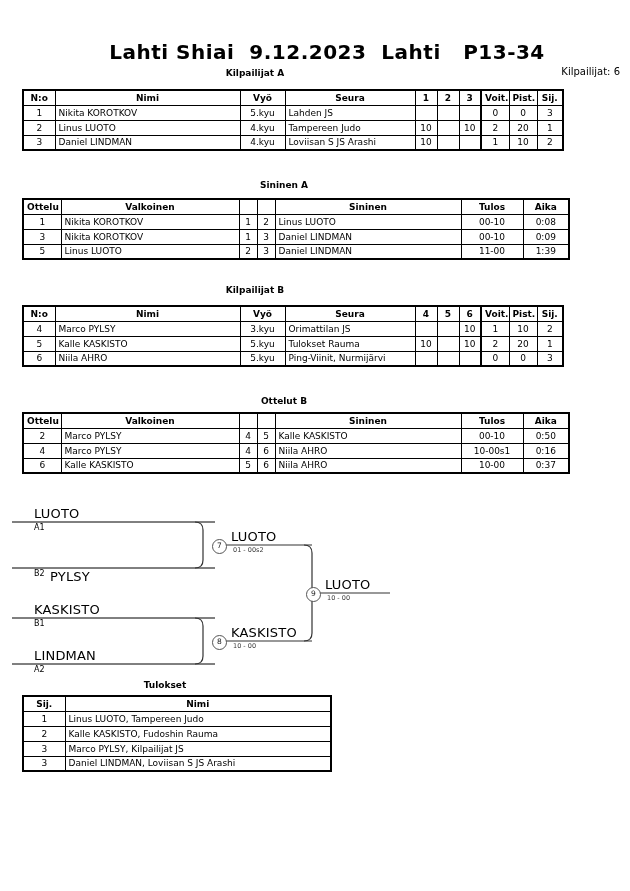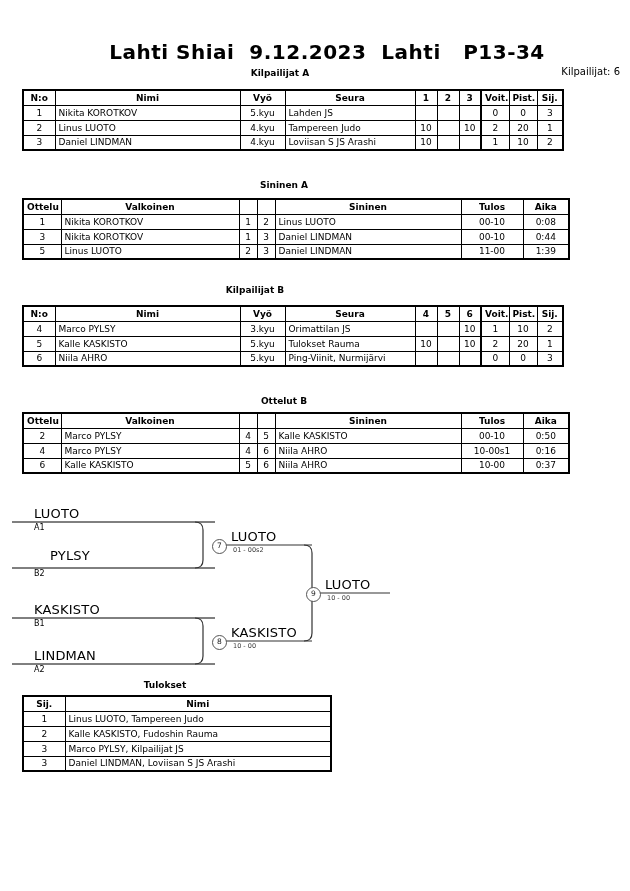--- a/index.html
+++ b/index.html
@@ -113,21 +113,21 @@
     left: 0;
     top: 0;
   }
 </style>
 </head>
 <body>
 
 <div class="doc-title">Lahti Shiai  9.12.2023  Lahti   P13-34</div>
 <div class="entrant-count">Kilpailijat: 6</div>
 
-<div class="caption" style="left:0; top:68px; width:510px;padding-left:25px;">Kilpailijat A</div>
+<div class="caption" style="left:0; top:68px; width:510px;">Kilpailijat A</div>
 <table class="tbl" id="tbl-pool-a" style="left:22px; top:89px; width:488px;">
   <colgroup>
     <col style="width:32px">
       <col style="width:185px">
       <col style="width:45px">
       <col style="width:130px">
     <col style="width:22px">
       <col style="width:22px">
       <col style="width:22px">
     <col style="width:28px">
@@ -220,21 +220,21 @@
       <td class="c">00-10</td>
       <td class="c">0:08</td>
     </tr>
     <tr>
       <td class="c">3</td>
       <td class="l">Nikita KOROTKOV</td>
       <td class="c">1</td>
       <td class="c">3</td>
       <td class="l">Daniel LINDMAN</td>
       <td class="c">00-10</td>
-      <td class="c">0:44</td>
+      <td class="c">0:09</td>
     </tr>
     <tr>
       <td class="c">5</td>
       <td class="l">Linus LUOTO</td>
       <td class="c">2</td>
       <td class="c">3</td>
       <td class="l">Daniel LINDMAN</td>
       <td class="c">11-00</td>
       <td class="c">1:39</td>
     </tr>
@@ -382,21 +382,21 @@
     <path d="M 225 149 L 312 149" stroke="#333" stroke-width="1.1" fill="none"></path>
 
     <path d="M 304 53 Q 312 53 312 61 L 312 141 Q 312 149 304 149" stroke="#333" stroke-width="1.2" fill="none"></path>
 
     <path d="M 320 101 L 390 101" stroke="#333" stroke-width="1.1" fill="none"></path>
   </svg>
 
   <div class="bk-name" style="left:34px; top:14px;">LUOTO</div>
   <div class="bk-seed" style="left:34px; top:31px;">A1</div>
 
-  <div class="bk-name" style="left:34px; top:56px;padding-left:16px;">PYLSY</div>
+  <div class="bk-name" style="left:34px; top:77px;padding-left:16px;">PYLSY</div>
   <div class="bk-seed" style="left:34px; top:77px;">B2</div>
 
   <div class="bk-name" style="left:34px; top:110px;">KASKISTO</div>
   <div class="bk-seed" style="left:34px; top:127px;">B1</div>
 
   <div class="bk-name" style="left:34px; top:156px;">LINDMAN</div>
   <div class="bk-seed" style="left:34px; top:173px;">A2</div>
 
   <div class="bk-node" style="left:212px; top:47px;">7</div>
   <div class="bk-name" style="left:231px; top:37px;">LUOTO</div>

